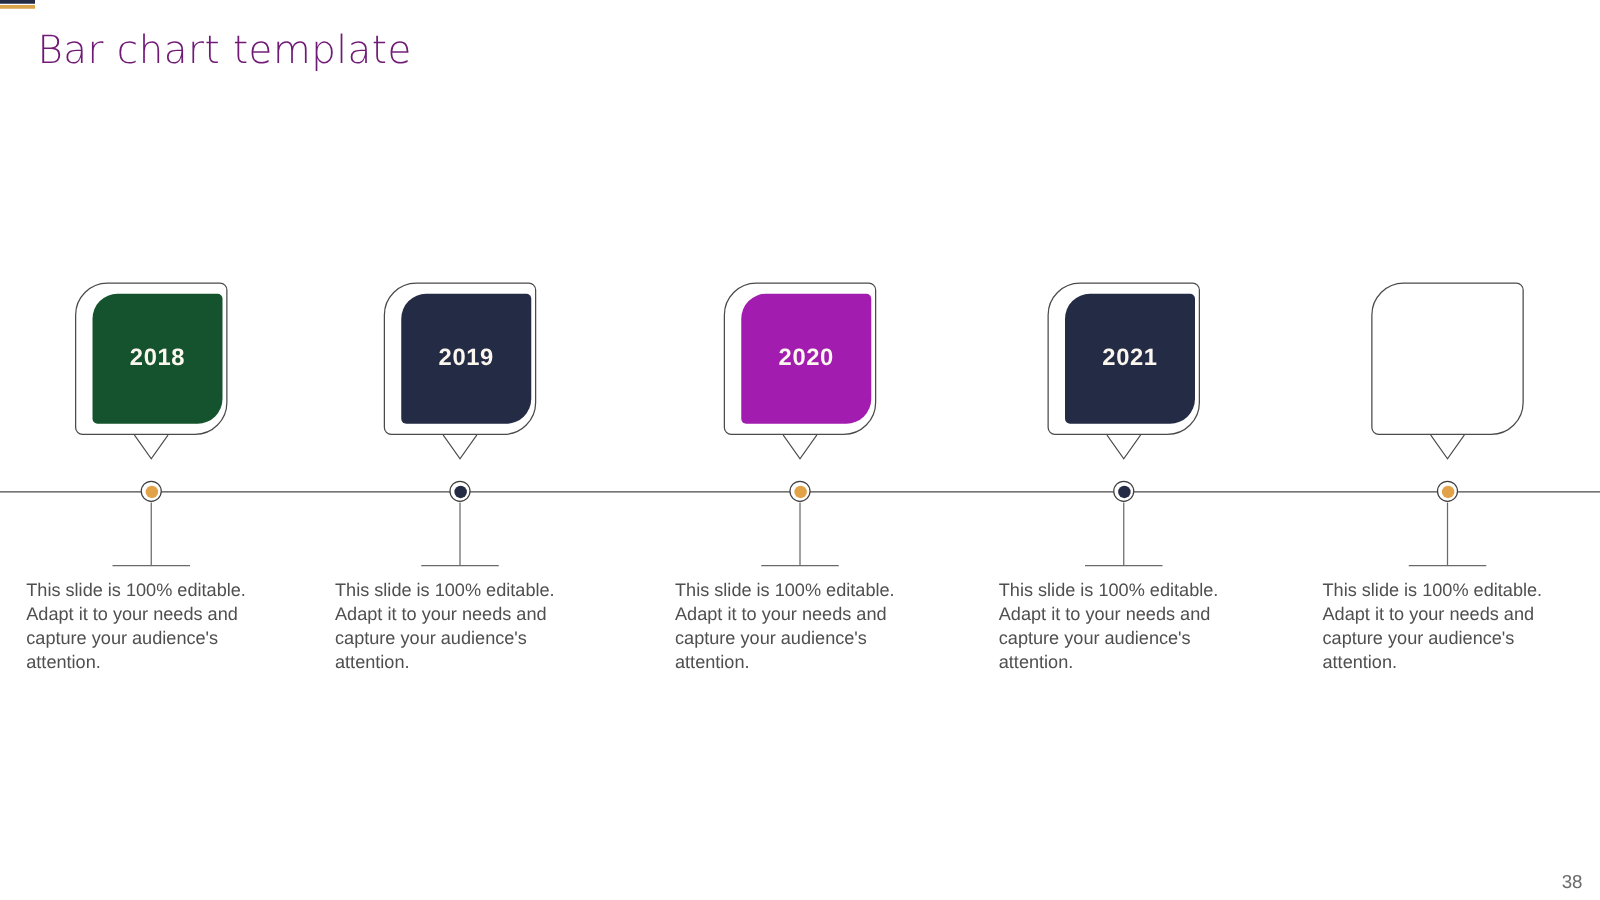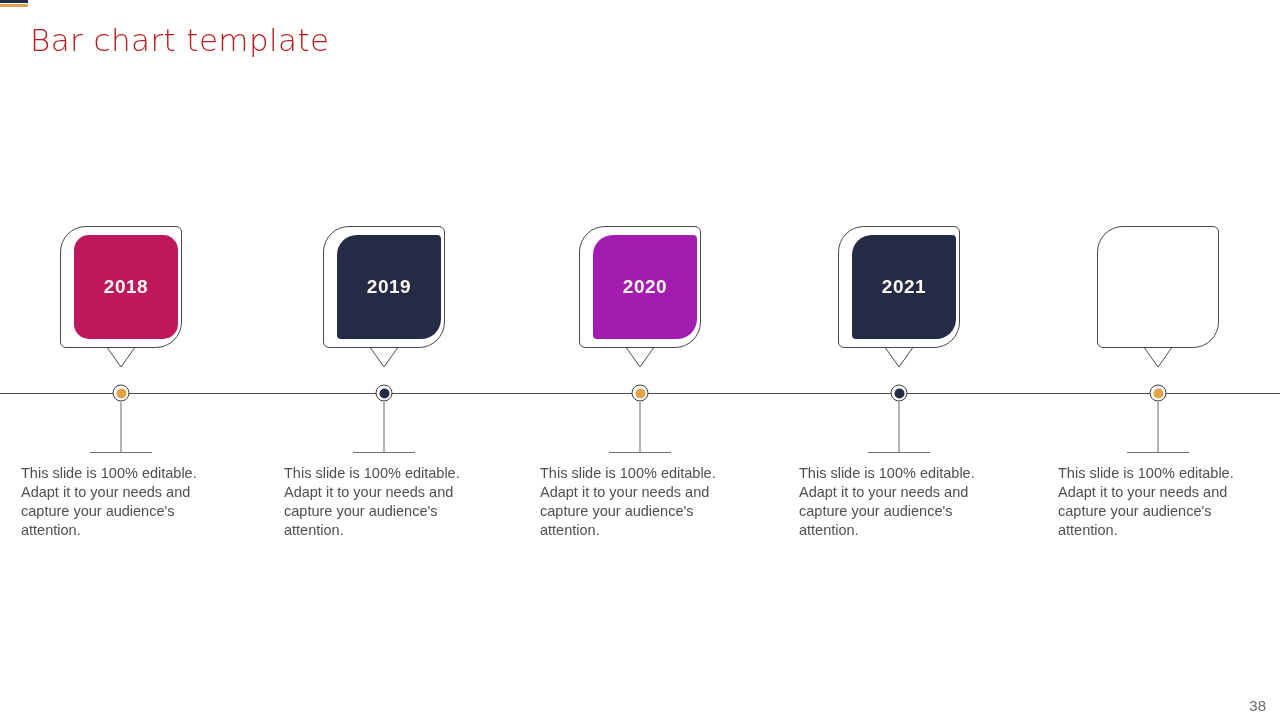--- a/index.html
+++ b/index.html
@@ -36,21 +36,21 @@
 
   
   #page-title {
     position: absolute;
     left: 30px;
     top: 22px;
     font-family: "DejaVu Sans", sans-serif;
     font-size: 31px;
     font-weight: 300;
     letter-spacing: 0.4px;
-    color: #b91c1c;
+    color: #701a75;
     white-space: nowrap;
   }
 
   
   #timeline-axis {
     position: absolute;
     left: 0;
     top: 393px;
     width: 1280px;
     height: 1px;
@@ -187,31 +187,31 @@
 <div id="page-title">Bar chart template</div>
 
 <div id="timeline-axis"></div>
 
 <div id="milestones-container">
     <div class="milestone" style="left: 1px;">
       <div class="bubble-outline"></div>
       <div class="bubble-pointer"><svg width="28" height="20" viewBox="0 0 28 20">
           <path d="M0.5 0 L14 19 L27.5 0" fill="#ffffff" stroke="#4a4a4a" stroke-width="1"></path>
         </svg></div>
-      <div class="tile" style="background: #be185d; border-radius: 15px;">
+      <div class="tile" style="background: #14532d;">
         <span class="tile-label">2018</span>
       </div>
       <div class="marker">
         <span class="marker-dot" style="background: rgb(226, 163, 72);"></span>
       </div>
       <div class="stem"></div>
       <div class="stem-cap"></div>
       <div class="desc">This slide is 100% editable. Adapt it to your needs and capture your audience's attention.</div>
     </div>
-    <div class="milestone" style="left: 264px;">
+    <div class="milestone" style="left: 248px;">
       <div class="bubble-outline"></div>
       <div class="bubble-pointer"><svg width="28" height="20" viewBox="0 0 28 20">
           <path d="M0.5 0 L14 19 L27.5 0" fill="#ffffff" stroke="#4a4a4a" stroke-width="1"></path>
         </svg></div>
       <div class="tile" style="background: rgb(36, 43, 69);">
         <span class="tile-label">2019</span>
       </div>
       <div class="marker">
         <span class="marker-dot" style="background: rgb(36, 43, 69);"></span>
       </div>

